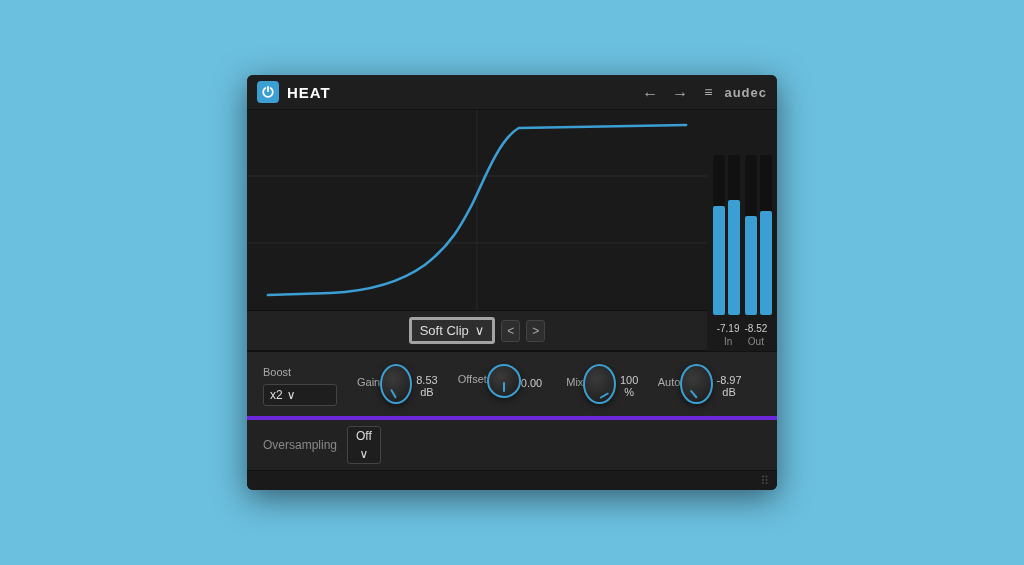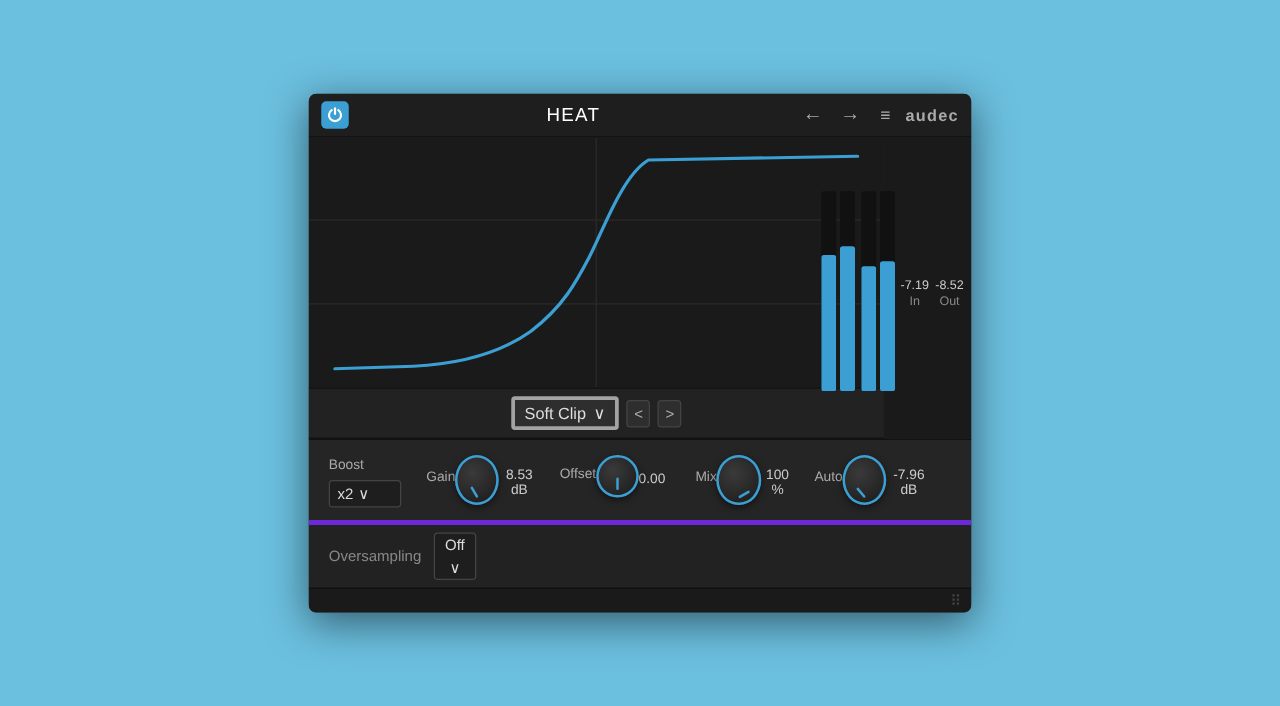--- a/index.html
+++ b/index.html
@@ -33,24 +33,23 @@
       border-radius: 4px;
       background: #3b9fd4;
       display: flex; align-items: center; justify-content: center;
       cursor: pointer;
       flex-shrink: 0;
     }
     .power-btn svg { width: 14px; height: 14px; }
     .header-title {
       color: #ffffff;
       font-size: 15px;
-      font-weight: 400;
+      font-weight: 700;
       letter-spacing: 1px;
       flex: 1;
-      text-align: center;
     }
     .header-nav {
       display: flex; align-items: center; gap: 6px;
     }
     .nav-btn {
       color: #aaa;
       font-size: 16px;
       cursor: pointer;
       padding: 2px 4px;
     }
@@ -117,21 +116,21 @@
       padding: 3px 5px;
       border: 1px solid #444;
       border-radius: 3px;
       background: #2e2e2e;
     }
     
     .meters-section {
       width: 70px;
       background: #1a1a1a;
       display: flex;
-      flex-direction: row;
+      flex-direction: column;
       align-items: center;
       justify-content: flex-end;
       padding: 8px 6px 4px 6px;
       gap: 4px;
     }
     .meters-row {
       display: flex;
       gap: 5px;
       height: 160px;
       align-items: flex-end;
@@ -223,21 +222,21 @@
       background: #1e1e1e;
       border: 1px solid #444;
       border-radius: 3px;
       color: #ddd;
       font-size: 12px;
       padding: 3px 6px;
       display: flex;
       align-items: center;
       gap: 4px;
       cursor: pointer;
-      width: 58px;
+      width: 74px;
     }
     .knob {
       width: 40px;
       height: 40px;
       border-radius: 50%;
       background: radial-gradient(circle at 38% 35%, #3a3a3a, #1a1a1a);
       border: 2px solid #3b9fd4;
       position: relative;
       display: flex;
       align-items: center;
@@ -413,21 +412,21 @@
       </div>
       <span class="control-value">100 %</span>
     </div>
 
 
     <div class="control-group">
       <span class="control-label">Auto</span>
       <div class="knob">
         <div class="knob-indicator" style="transform: translateX(-50%) rotate(-40deg);"></div>
       </div>
-      <span class="control-value">-7.96 dB</span>
+      <span class="control-value">-8.97 dB</span>
     </div>
   </div>
 
   <div class="oversampling-section">
     <span class="oversampling-label">Oversampling</span>
     <div class="oversampling-select">
       <span>Off</span>
       <span>∨</span>
     </div>
   </div>

